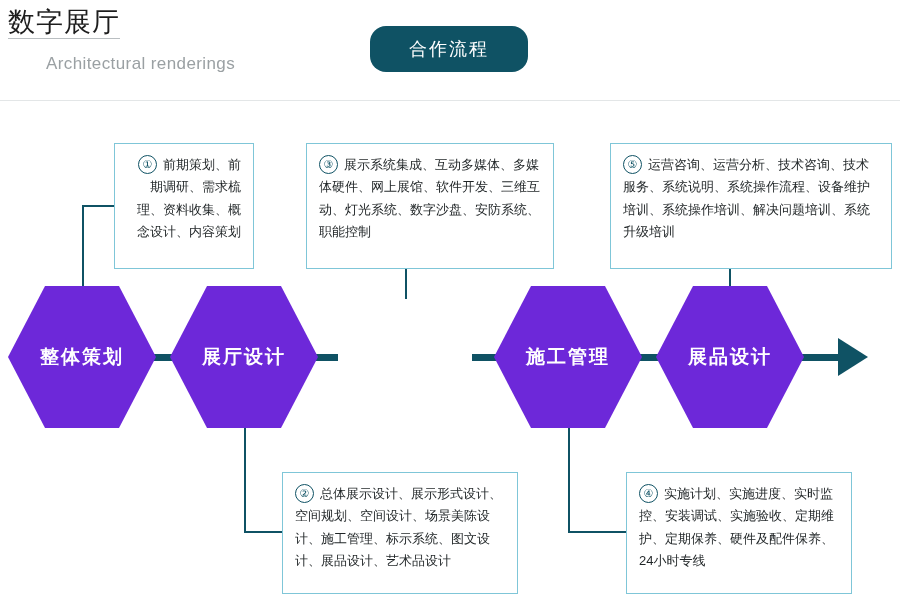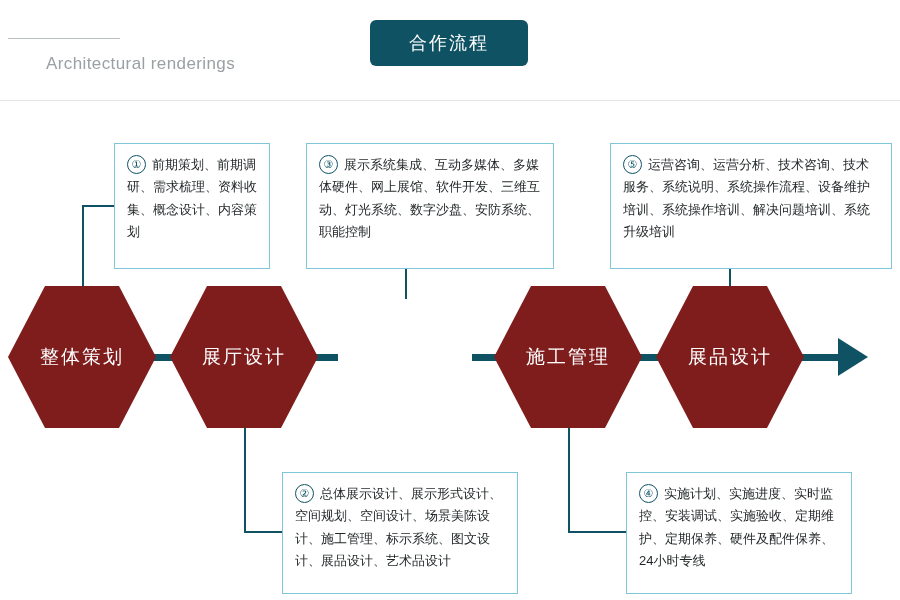--- a/index.html
+++ b/index.html
@@ -46,24 +46,24 @@
     left: 8px;
     top: 38px;
     width: 112px;
     height: 1px;
     background: #b9bec1;
   }
 
   .pill {
     position: absolute;
     left: 370px;
-    top: 20px;
+    top: 26px;
     width: 158px;
     height: 46px;
-    border-radius: 6px;
+    border-radius: 16px;
     background: #0f5264;
     color: #ffffff;
     font-size: 18px;
     display: flex;
     align-items: center;
     justify-content: center;
     letter-spacing: 2px;
   }
 
   .top-divider {
@@ -73,28 +73,28 @@
     width: 900px;
     height: 1px;
     background: #e3e6e7;
   }
 
   
   .hex {
     position: absolute;
     width: 148px;
     height: 148px;
-    background: #7f1d1d;
+    background: #6d28d9;
     clip-path: polygon(25% 2%, 75% 2%, 100% 50%, 75% 98%, 25% 98%, 0% 50%);
     display: flex;
     align-items: center;
     justify-content: center;
     color: #ffffff;
     font-size: 19px;
-    font-weight: normal;
+    font-weight: bold;
     letter-spacing: 2px;
   }
   .hex.h1 { left: 8px;   top: 283px; }
   .hex.h2 { left: 170px; top: 283px; }
   .hex.h3 { left: 332px; top: 283px; }
   .hex.h4 { left: 494px; top: 283px; }
   .hex.h5 { left: 656px; top: 283px; }
 
   .hex-connector {
     position: absolute;
@@ -140,21 +140,21 @@
     color: #0f5264;
     font-size: 11px;
     line-height: 1;
     margin-right: 6px;
     vertical-align: 1px;
   }
   .callout .txt {
     display: inline;
   }
 
-  .box1 { left: 114px; top: 143px; width: 156px; height: 126px; }
+  .box1 { left: 114px; top: 143px; width: 140px; height: 126px; text-align: right; }
   .box3 { left: 306px; top: 143px; width: 248px; height: 126px; }
   .box5 { left: 610px; top: 143px; width: 282px; height: 126px; }
   .box2 { left: 282px; top: 472px; width: 236px; height: 122px; }
   .box4 { left: 626px; top: 472px; width: 226px; height: 122px; }
 
   
   .leader {
     position: absolute;
     background: #0f5264;
   }
@@ -169,20 +169,21 @@
   .lead-h2 { left: 244px; top: 531px; width: 40px; height: 2px; }
 
   .lead-v4 { left: 568px; top: 400px; width: 2px; height: 133px; }
   .lead-h4 { left: 568px; top: 531px; width: 60px; height: 2px; }
 </style>
 </head>
 <body>
 
 <div class="stage">
 
+  <div class="title-zh">数字展厅</div>
   <div class="title-rule"></div>
   <div class="title-en">Architectural renderings</div>
 
   <div class="pill">合作流程</div>
 
   <div class="top-divider"></div>
 
   <div class="leader lead-v1"></div>
   <div class="leader lead-h1"></div>
   <div class="leader lead-v3"></div>

